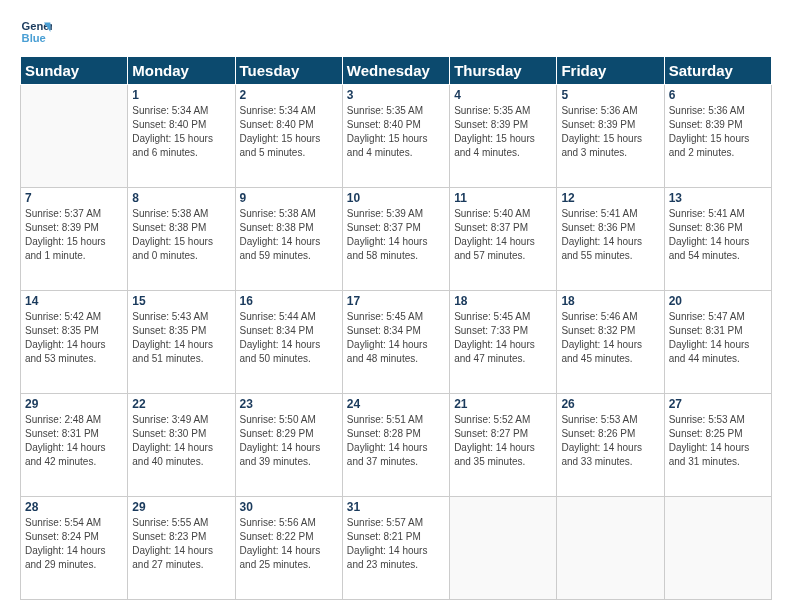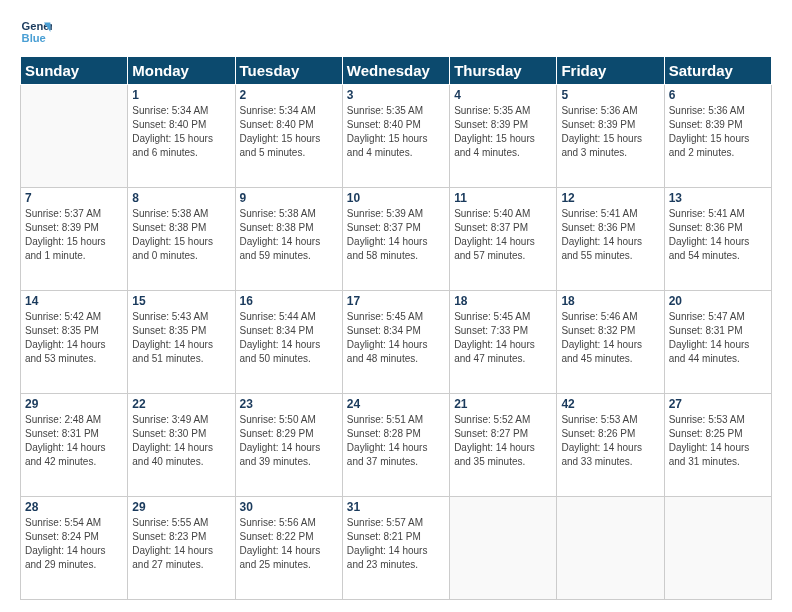--- a/index.html
+++ b/index.html
@@ -295,21 +295,21 @@
 and 37 minutes.</div>
           </td>
           <td>
             <span class="day-number">21</span>
             <div class="day-info">Sunrise: 5:52 AM
 Sunset: 8:27 PM
 Daylight: 14 hours
 and 35 minutes.</div>
           </td>
           <td>
-            <span class="day-number">42</span>
+            <span class="day-number">26</span>
             <div class="day-info">Sunrise: 5:53 AM
 Sunset: 8:26 PM
 Daylight: 14 hours
 and 33 minutes.</div>
           </td>
           <td>
             <span class="day-number">27</span>
             <div class="day-info">Sunrise: 5:53 AM
 Sunset: 8:25 PM
 Daylight: 14 hours

